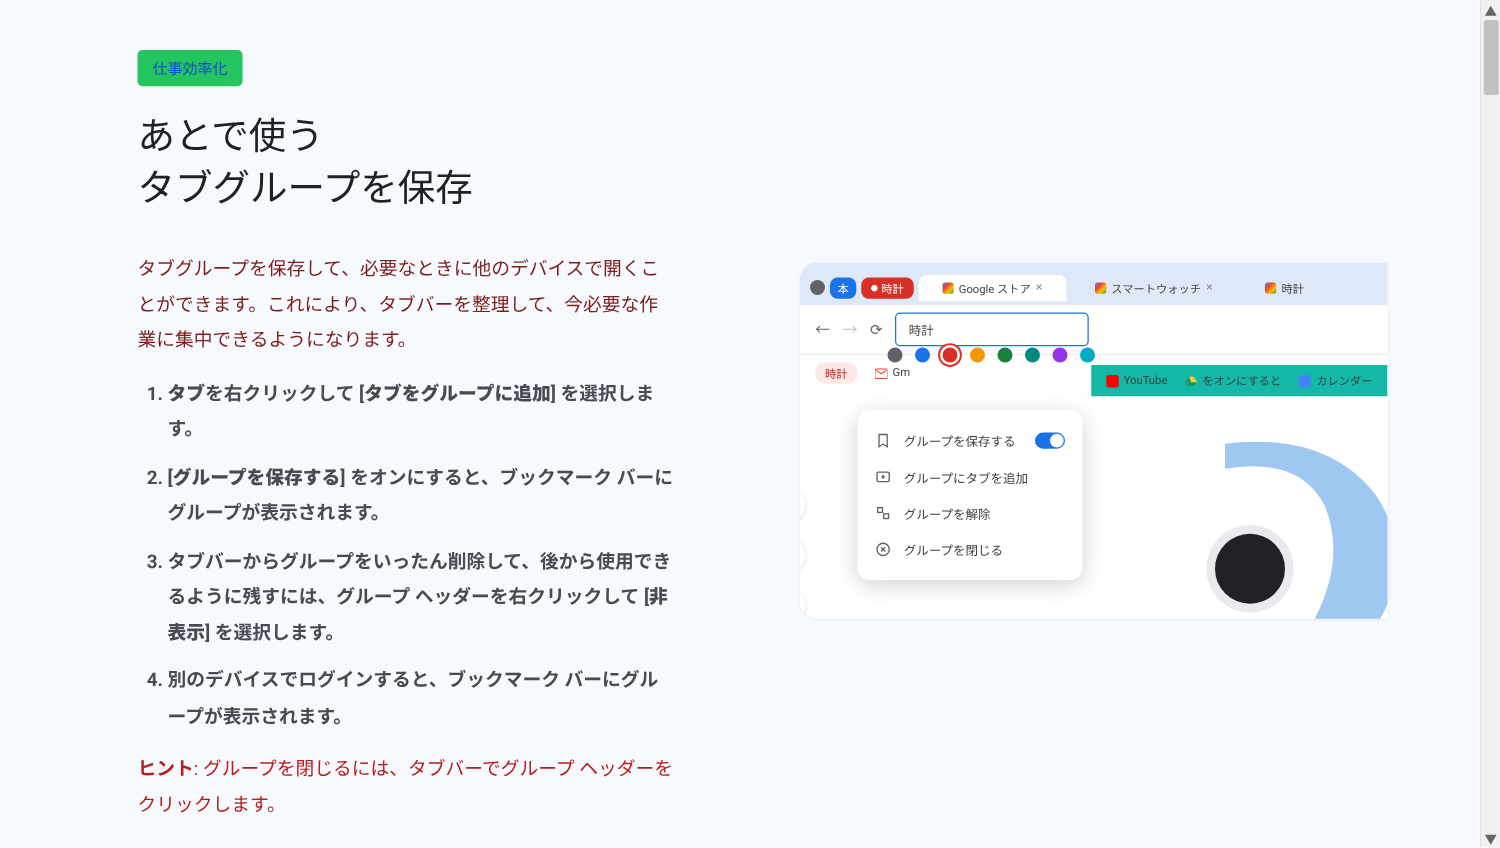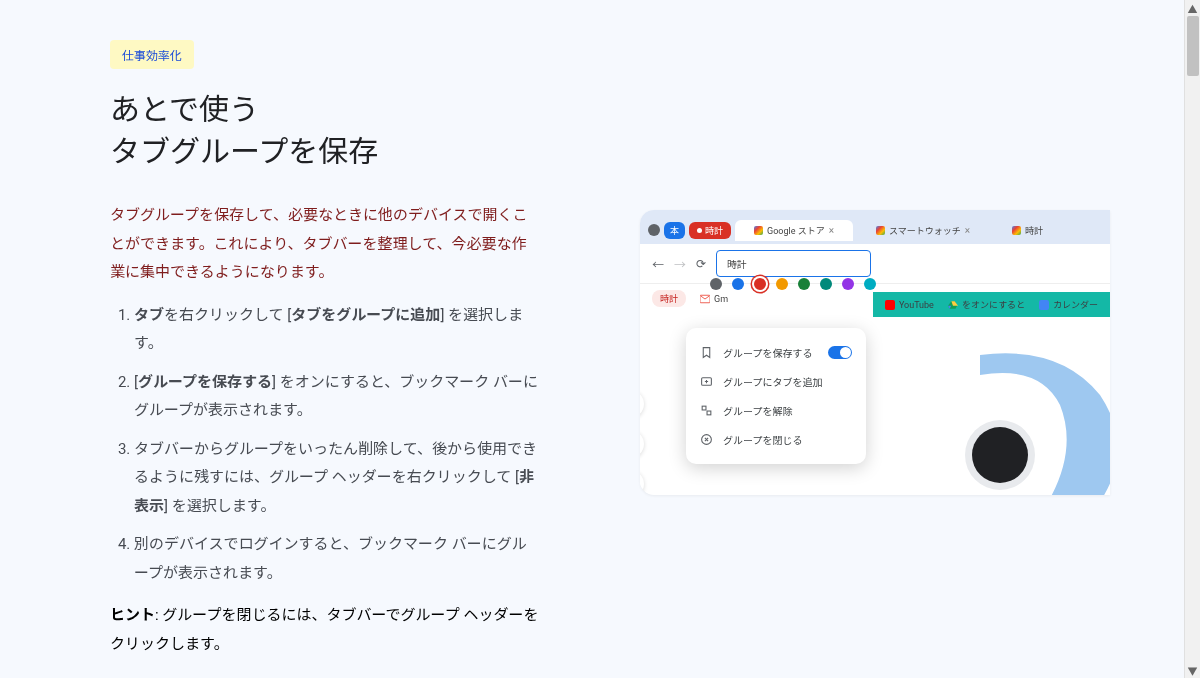--- a/index.html
+++ b/index.html
@@ -22,32 +22,32 @@
 .scroll-arrow { height: 16px; display:flex; align-items:center; justify-content:center; color:#666; font-size:10px; }
 .scroll-thumb { position:absolute; left:2px; width:12px; background:#c1c1c1; border-radius:2px; }
 .content {
   padding: 40px 0 0 110px;
   display: flex;
   gap: 100px;
 }
 .left { width: 430px; }
 .badge {
   display: inline-block;
-  background: #fef9c3;
+  background: #22c55e;
   color: #1a4bd8;
   font-size: 12px;
   padding: 6px 12px;
   border-radius: 4px;
   margin-bottom: 20px;
 }
 h1 { font-size: 30px; font-weight: 400; line-height: 1.4; margin-bottom: 28px; color:#202124;}
 .desc { font-size: 15px; line-height: 1.9; margin-bottom: 14px; color:#7f1d1d;}
-ol { padding-left: 24px; }
+ol { padding-left: 24px; font-weight: bold; }
 ol li { font-size: 15px; line-height: 1.9; margin-bottom: 10px; color:#474b52;}
-.hint { font-size: 15px; line-height: 1.9; margin: 14px 0 26px; color:#000000;}
+.hint { font-size: 15px; line-height: 1.9; margin: 14px 0 26px; color:#b91c1c;}
 .right {
   width: 470px;
   margin-top: 170px;
 }
 .mock {
   background: #fff;
   border-radius: 14px 0 0 14px;
   overflow: hidden;
   position: relative;
   height: 285px;

